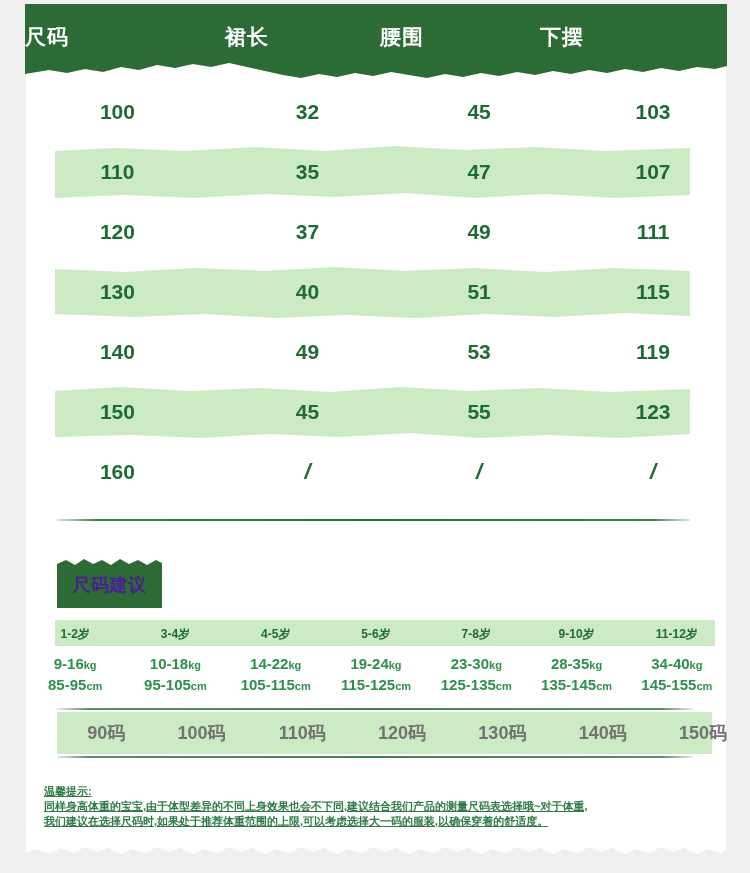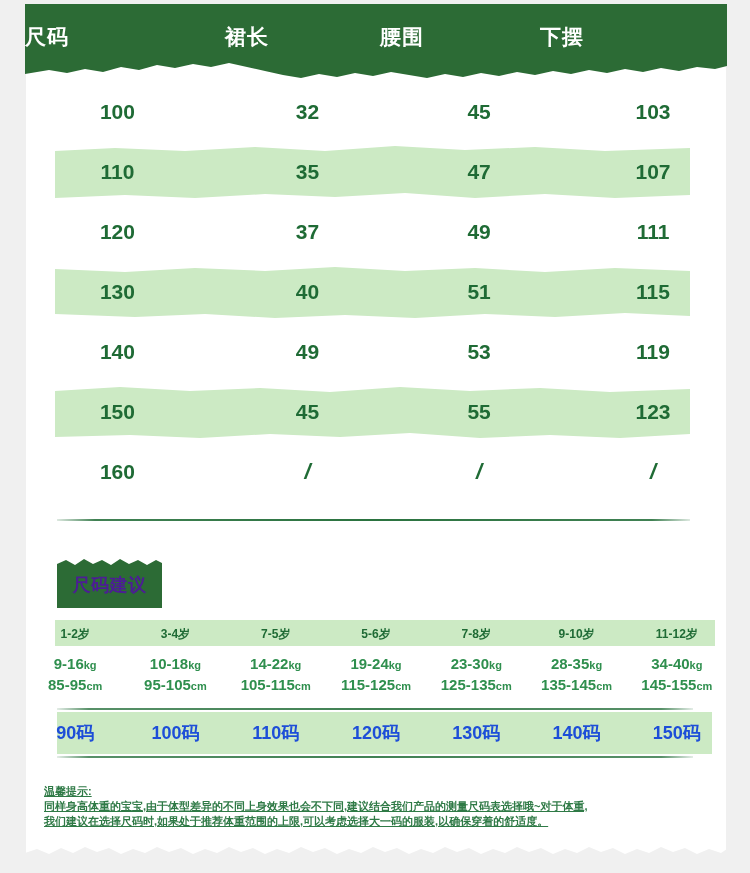--- a/index.html
+++ b/index.html
@@ -241,22 +241,22 @@
   }
   .code-row {
     position: relative;
     z-index: 1;
     display: flex;
     height: 50px;
     align-items: center;
   }
   .code-col {
     flex: 1 1 0;
-    text-align: center;
-    color: #1d4ed8;
+    text-align: right;
+    color: #737373;
     font-size: 18px;
     font-weight: bold;
   }
 
   
   .tips {
     position: absolute;
     left: 44px;
     top: 784px;
     width: 640px;
@@ -389,21 +389,21 @@
     </svg>
     <div class="advice-badge-label">尺码建议</div>
   </div>
 
   <div class="age-section">
     <div class="age-band"></div>
 
     <div class="age-row">
       <div class="age-col"><span class="age-label">1-2岁</span></div>
       <div class="age-col"><span class="age-label">3-4岁</span></div>
-      <div class="age-col"><span class="age-label">7-5岁</span></div>
+      <div class="age-col"><span class="age-label">4-5岁</span></div>
       <div class="age-col"><span class="age-label">5-6岁</span></div>
       <div class="age-col"><span class="age-label">7-8岁</span></div>
       <div class="age-col"><span class="age-label">9-10岁</span></div>
       <div class="age-col"><span class="age-label">11-12岁</span></div>
     </div>
 
     <div class="measure-row">
       <div class="measure-col">
         <div><span>9-16</span><span class="unit">kg</span></div>
         <div><span>85-95</span><span class="unit">cm</span></div>

